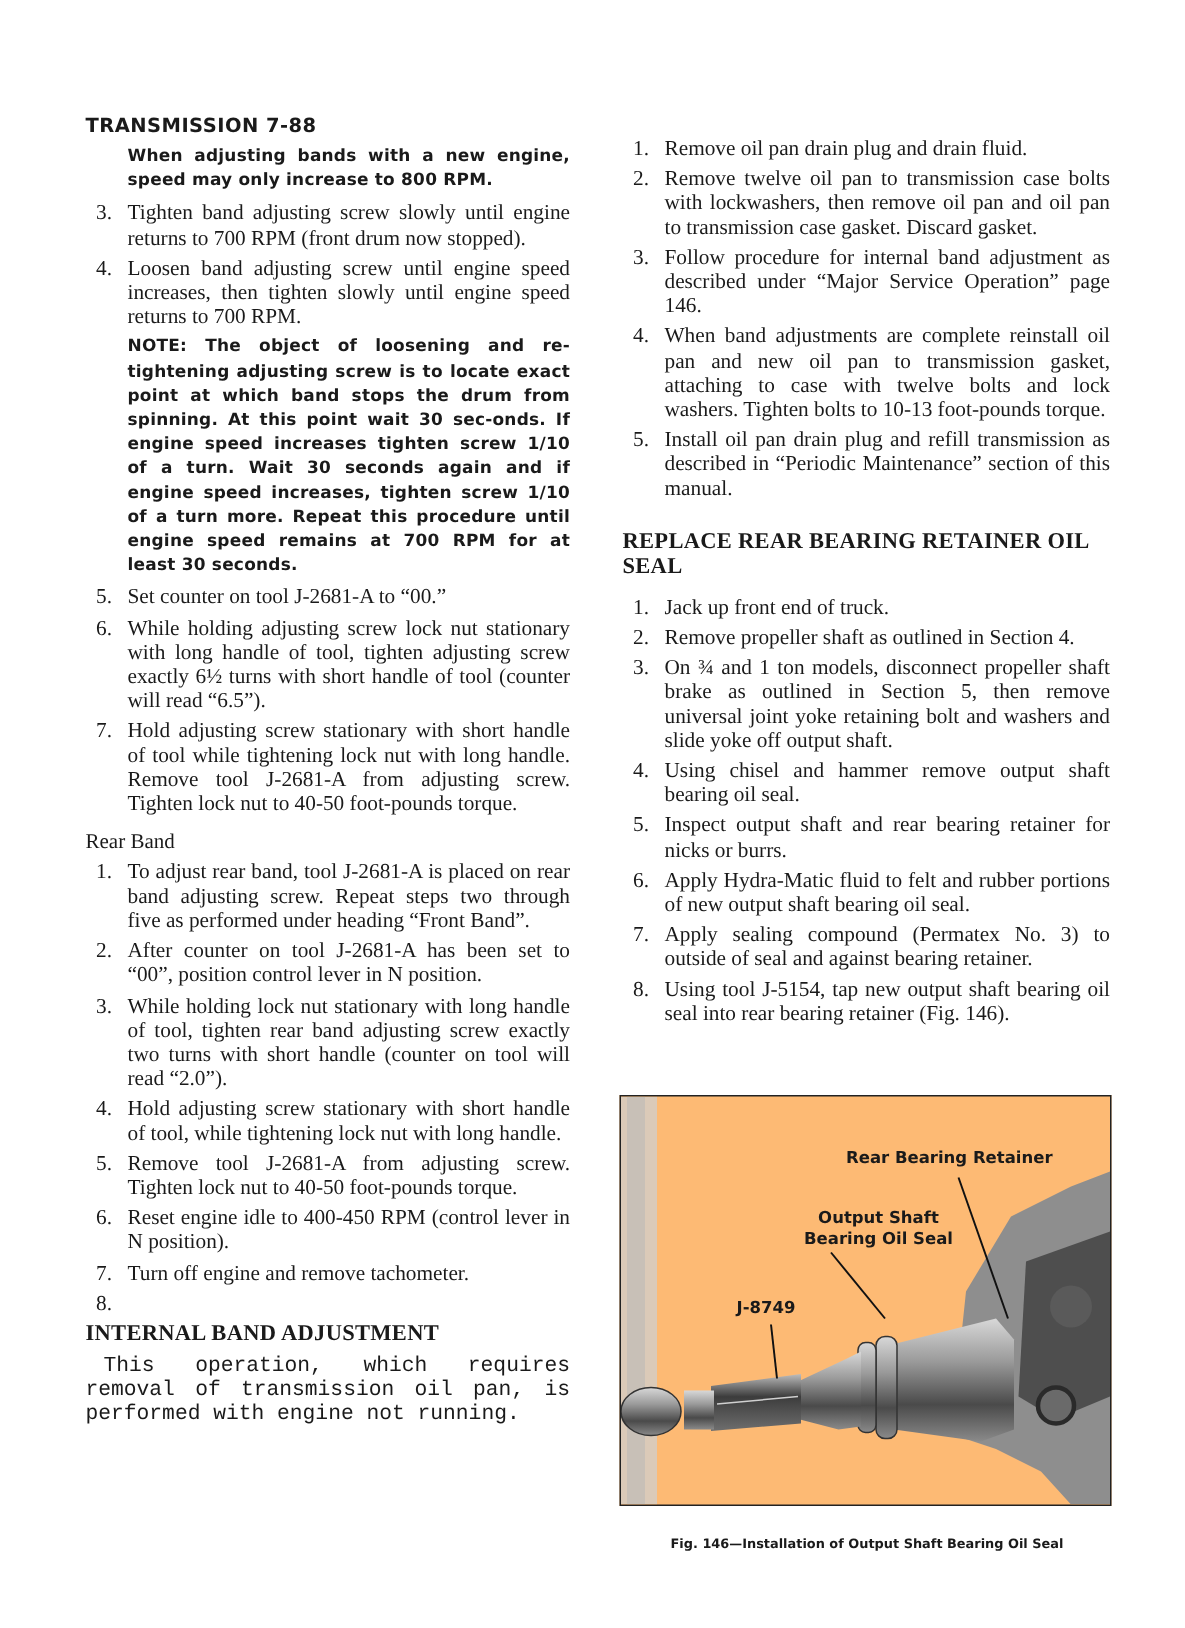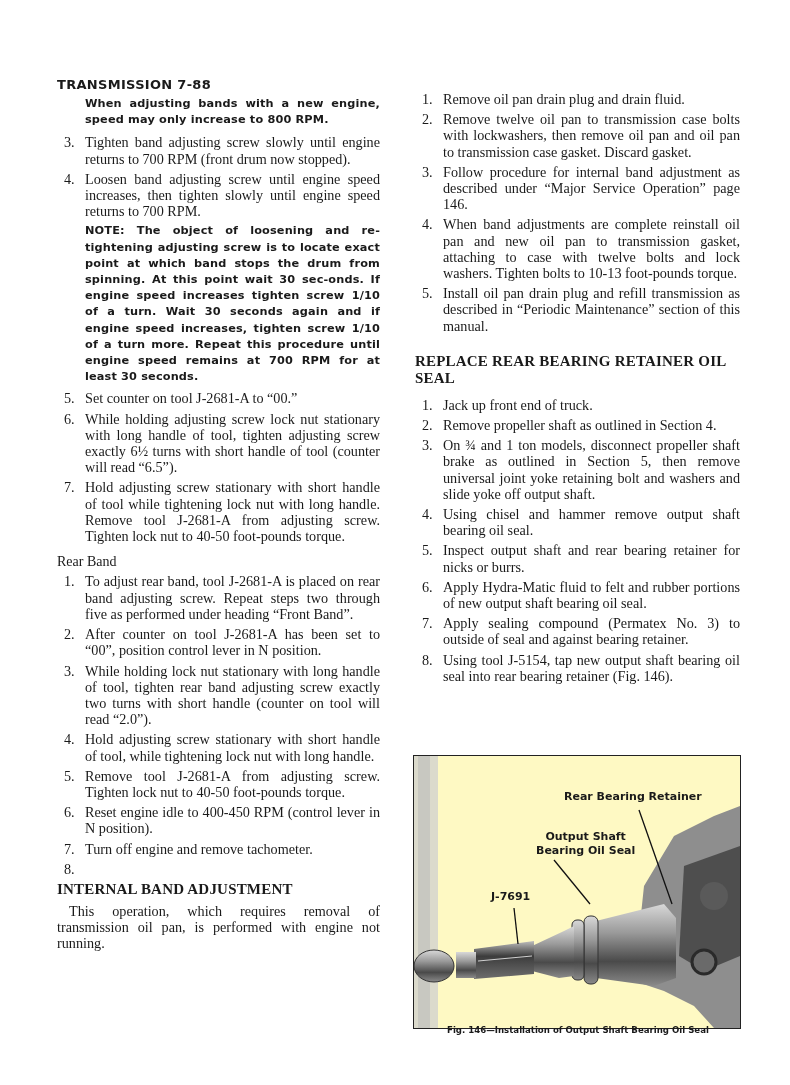--- a/index.html
+++ b/index.html
@@ -7,22 +7,22 @@
   .page-header { position: absolute; left: 57px; top: 41px; font-family: "DejaVu Sans", sans-serif; font-weight: bold; font-size: 13px; letter-spacing: 0.3px; margin-top: 36px; }
   .col { position: absolute; font-family: "Liberation Serif", serif; font-size: 14.2px; line-height: 16.2px; }
   .col-left { left: 57px; top: 96px; width: 323px; }
   .col-right { left: 415px; top: 91px; width: 325px; }
   .note { font-family: "DejaVu Sans", sans-serif; font-weight: bold; font-size: 11.3px; line-height: 16.2px; margin-left: 28px; text-align: justify; letter-spacing: 0.15px; }
   ol.steps { list-style: none; margin: 0; padding: 0; }
   ol.steps li { position: relative; padding-left: 28px; text-align: justify; margin-bottom: 4px; }
   ol.steps li .num { position: absolute; left: 7px; top: 0; }
   .subhead { font-family: "Liberation Serif", serif; font-weight: normal; font-size: 14px; margin: 10px 0 3px 0; }
   .sechead { font-family: "Liberation Serif", serif; font-weight: bold; font-size: 15px; line-height: 17px; letter-spacing: 0.2px; }
-  .para { text-indent: 12px; text-align: justify; }
-  .figure { position: absolute; left: 413px; top: 755px; width: 326px; height: 272px; border: 1.5px solid #222; overflow: hidden; background: #fef9c3; }
+  .para { text-indent: 12px; text-align: justify; font-family: Liberation Mono, monospace; }
+  .figure { position: absolute; left: 413px; top: 730px; width: 326px; height: 272px; border: 1.5px solid #222; overflow: hidden; background: #fdba74; }
   .figure svg { position: absolute; left: 0; top: 0; }
   .callout { position: absolute; font-family: "DejaVu Sans", sans-serif; font-weight: bold; font-size: 11px; line-height: 14px; text-align: center; color: #1a1a1a; }
   .caption { position: absolute; left: 413px; top: 1025px; width: 330px; text-align: center; font-family: "DejaVu Sans", sans-serif; font-weight: bold; font-size: 8.6px; }
 </style>
 </head>
 <body>
 
 <div class="page-header">TRANSMISSION 7-88</div>
 
 <div class="col col-left">
@@ -111,15 +111,15 @@
 
     <line x1="225" y1="54" x2="258" y2="148" stroke="#111" stroke-width="1.3"></line>
     <line x1="176" y1="104" x2="212" y2="148" stroke="#111" stroke-width="1.3" transform="translate(-36,0)"></line>
     <line x1="100" y1="152" x2="104" y2="188" stroke="#111" stroke-width="1.3"></line>
   </svg>
   <div class="callout" style="left:150px;top:34px;">Rear Bearing Retainer</div>
   <div class="callout" style="left:98px;top:74px;margin-left:24px;">
     <div>Output Shaft</div>
     <div>Bearing Oil Seal</div>
   </div>
-  <div class="callout" style="left:77px;top:134px;">J-7691</div>
+  <div class="callout" style="left:77px;top:134px;">J-8749</div>
 </div>
 <div class="caption">Fig. 146—Installation of Output Shaft Bearing Oil Seal</div>
 
 </body></html>

